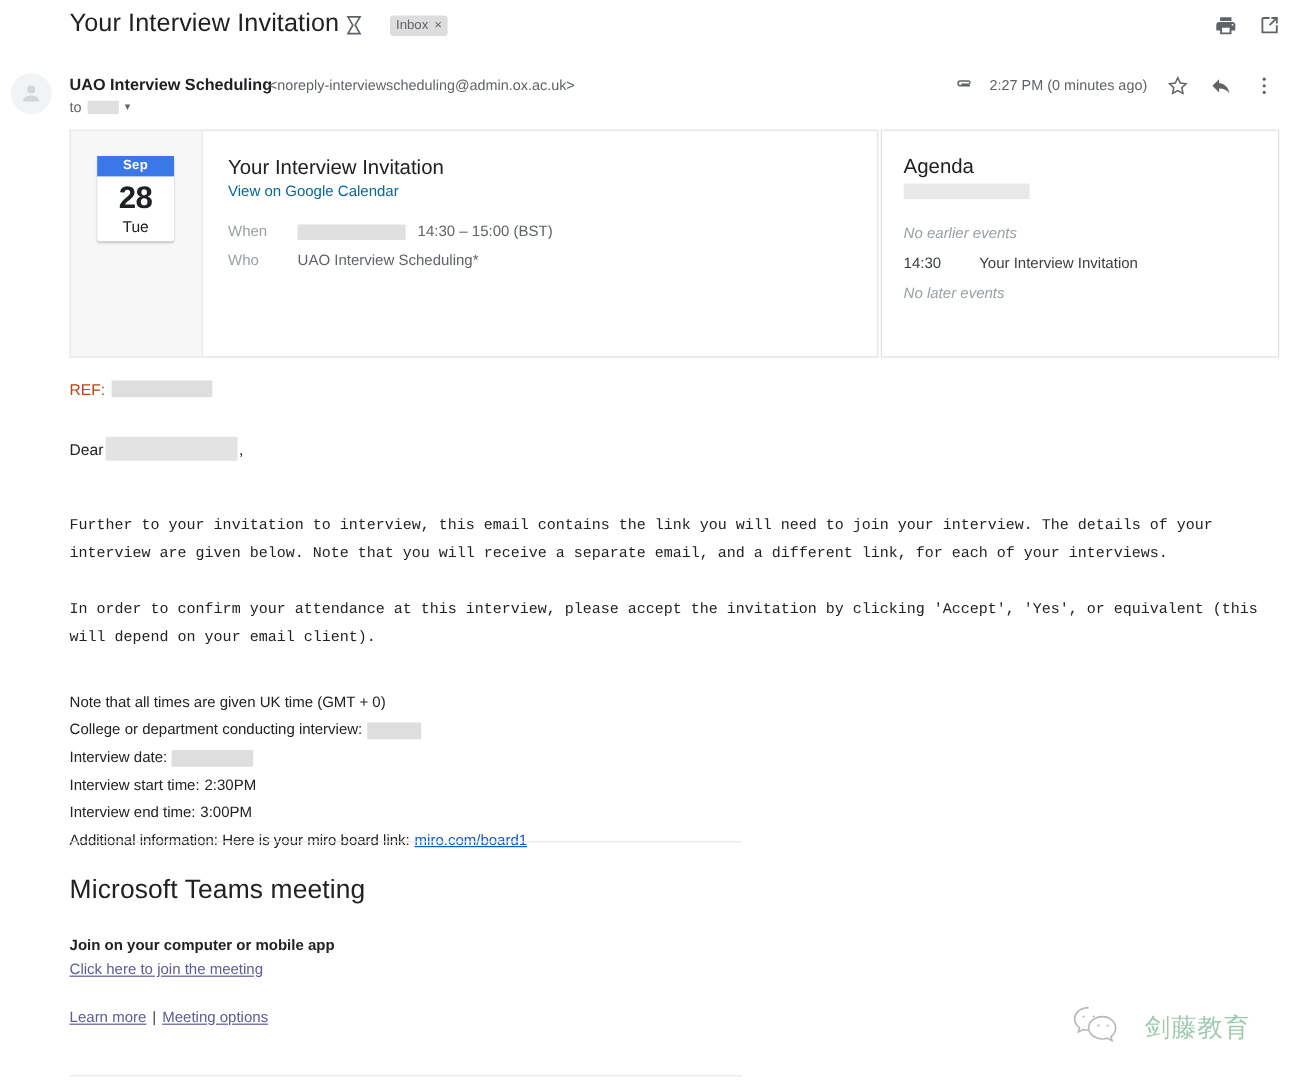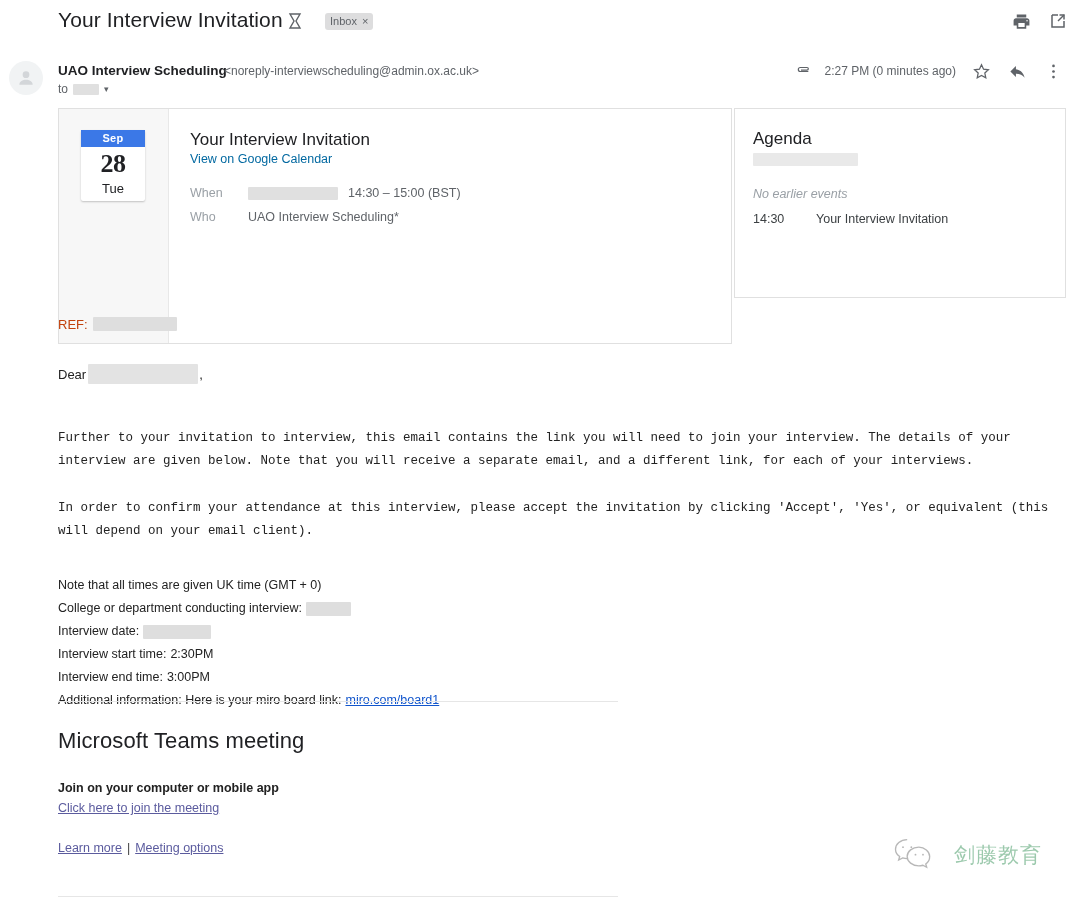--- a/index.html
+++ b/index.html
@@ -151,21 +151,21 @@
     display: flex; align-items: center; justify-content: center;
     color: #5f6368; cursor: pointer;
   }
 
   
   .invite-card {
     position: absolute;
     left: 58px;
     top: 108px;
     width: 674px;
-    height: 236px;
+    height: 190px;
     border: 1px solid #e0e0e0;
     background: #fff;
     box-sizing: border-box;
     display: flex;
   }
   .invite-left {
     width: 110px;
     background: #f7f7f7;
     border-right: 1px solid #e8e8e8;
     box-sizing: border-box;
@@ -192,21 +192,20 @@
     letter-spacing: 0.3px;
   }
   .date-chip-num {
     text-align: center;
     font-size: 26px;
     font-weight: bold;
     color: #202124;
     line-height: 30px;
     padding-top: 2px;
     letter-spacing: -0.5px;
-    font-family: Liberation Serif, serif;
   }
   .date-chip-dow {
     text-align: center;
     font-size: 13px;
     color: #202124;
     line-height: 19px;
     padding-bottom: 3px;
     position: relative;
   }
   .invite-right {
@@ -532,20 +531,21 @@
 </div>
 
 <div class="agenda-card">
   <div class="agenda-title">Agenda</div>
   <div class="agenda-redact"></div>
   <div class="agenda-note first">No earlier events</div>
   <div class="agenda-event">
     <span class="agenda-event-time">14:30</span>
     <span>Your Interview Invitation</span>
   </div>
+  <div class="agenda-note">No later events</div>
 </div>
 
 <div class="body-wrap">
 
   <div class="ref-line">
     <span>REF:</span>
     <span class="ref-redact"></span>
   </div>
 
   <div class="dear-line">

